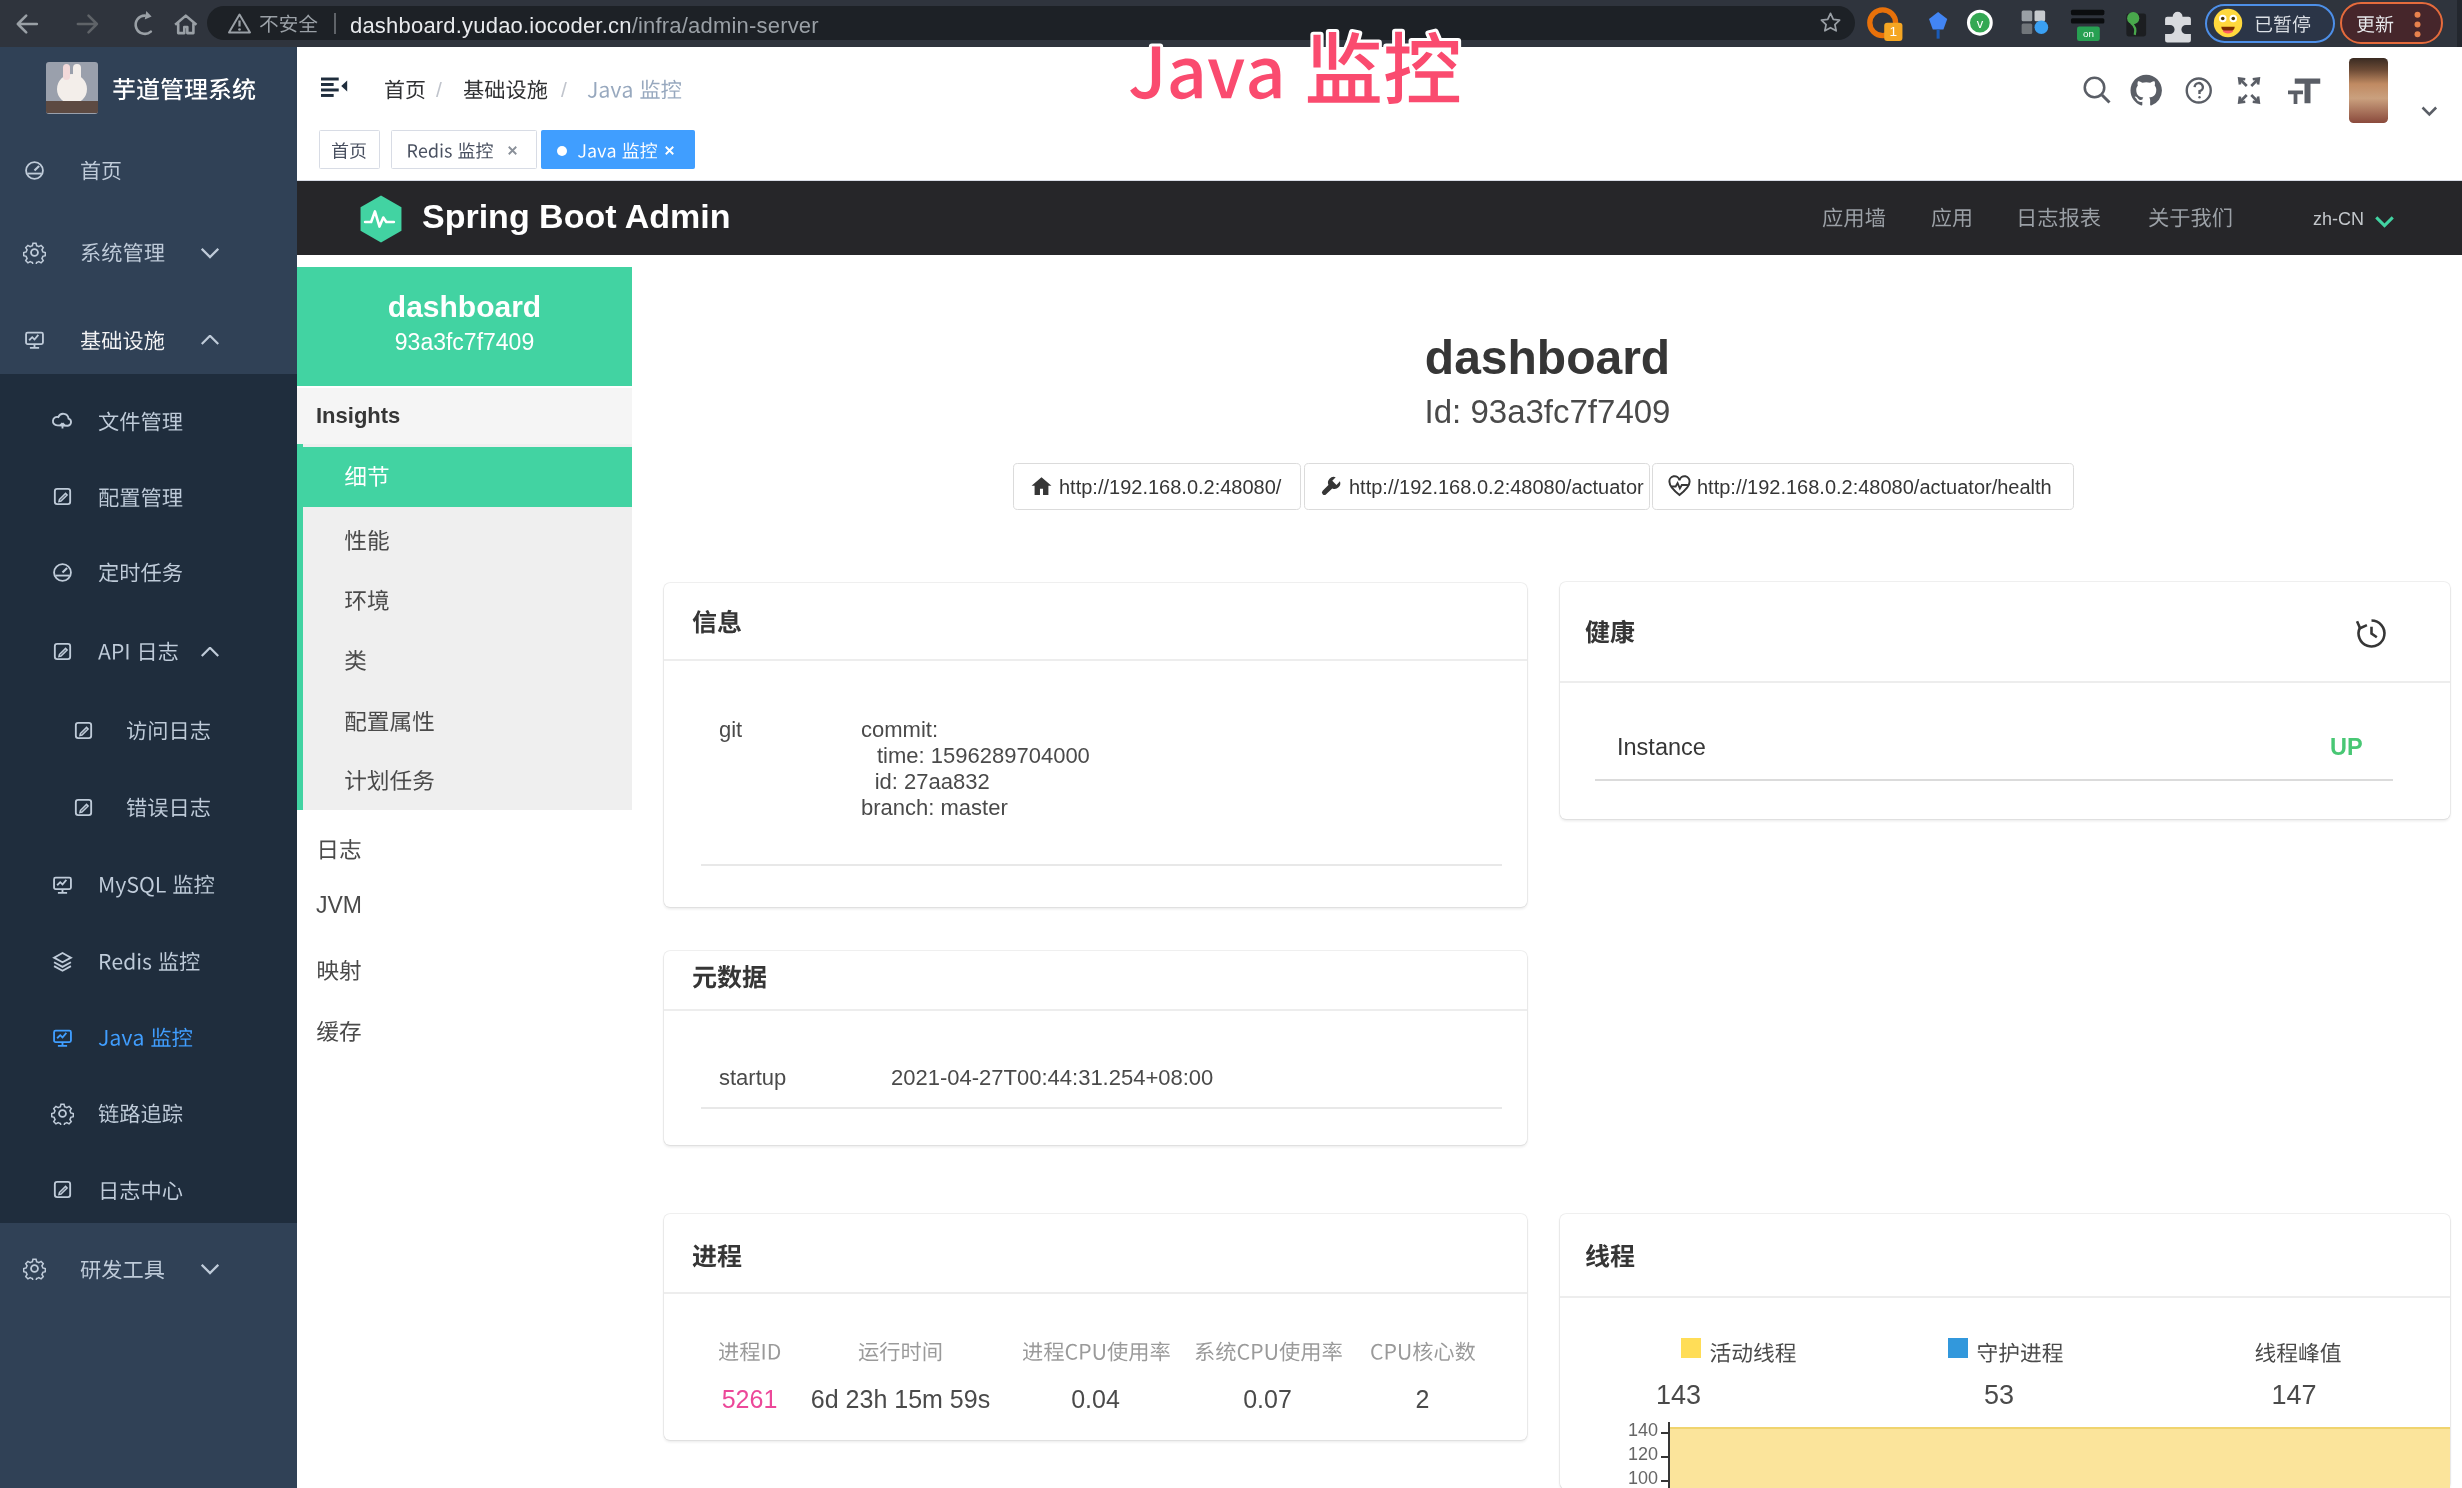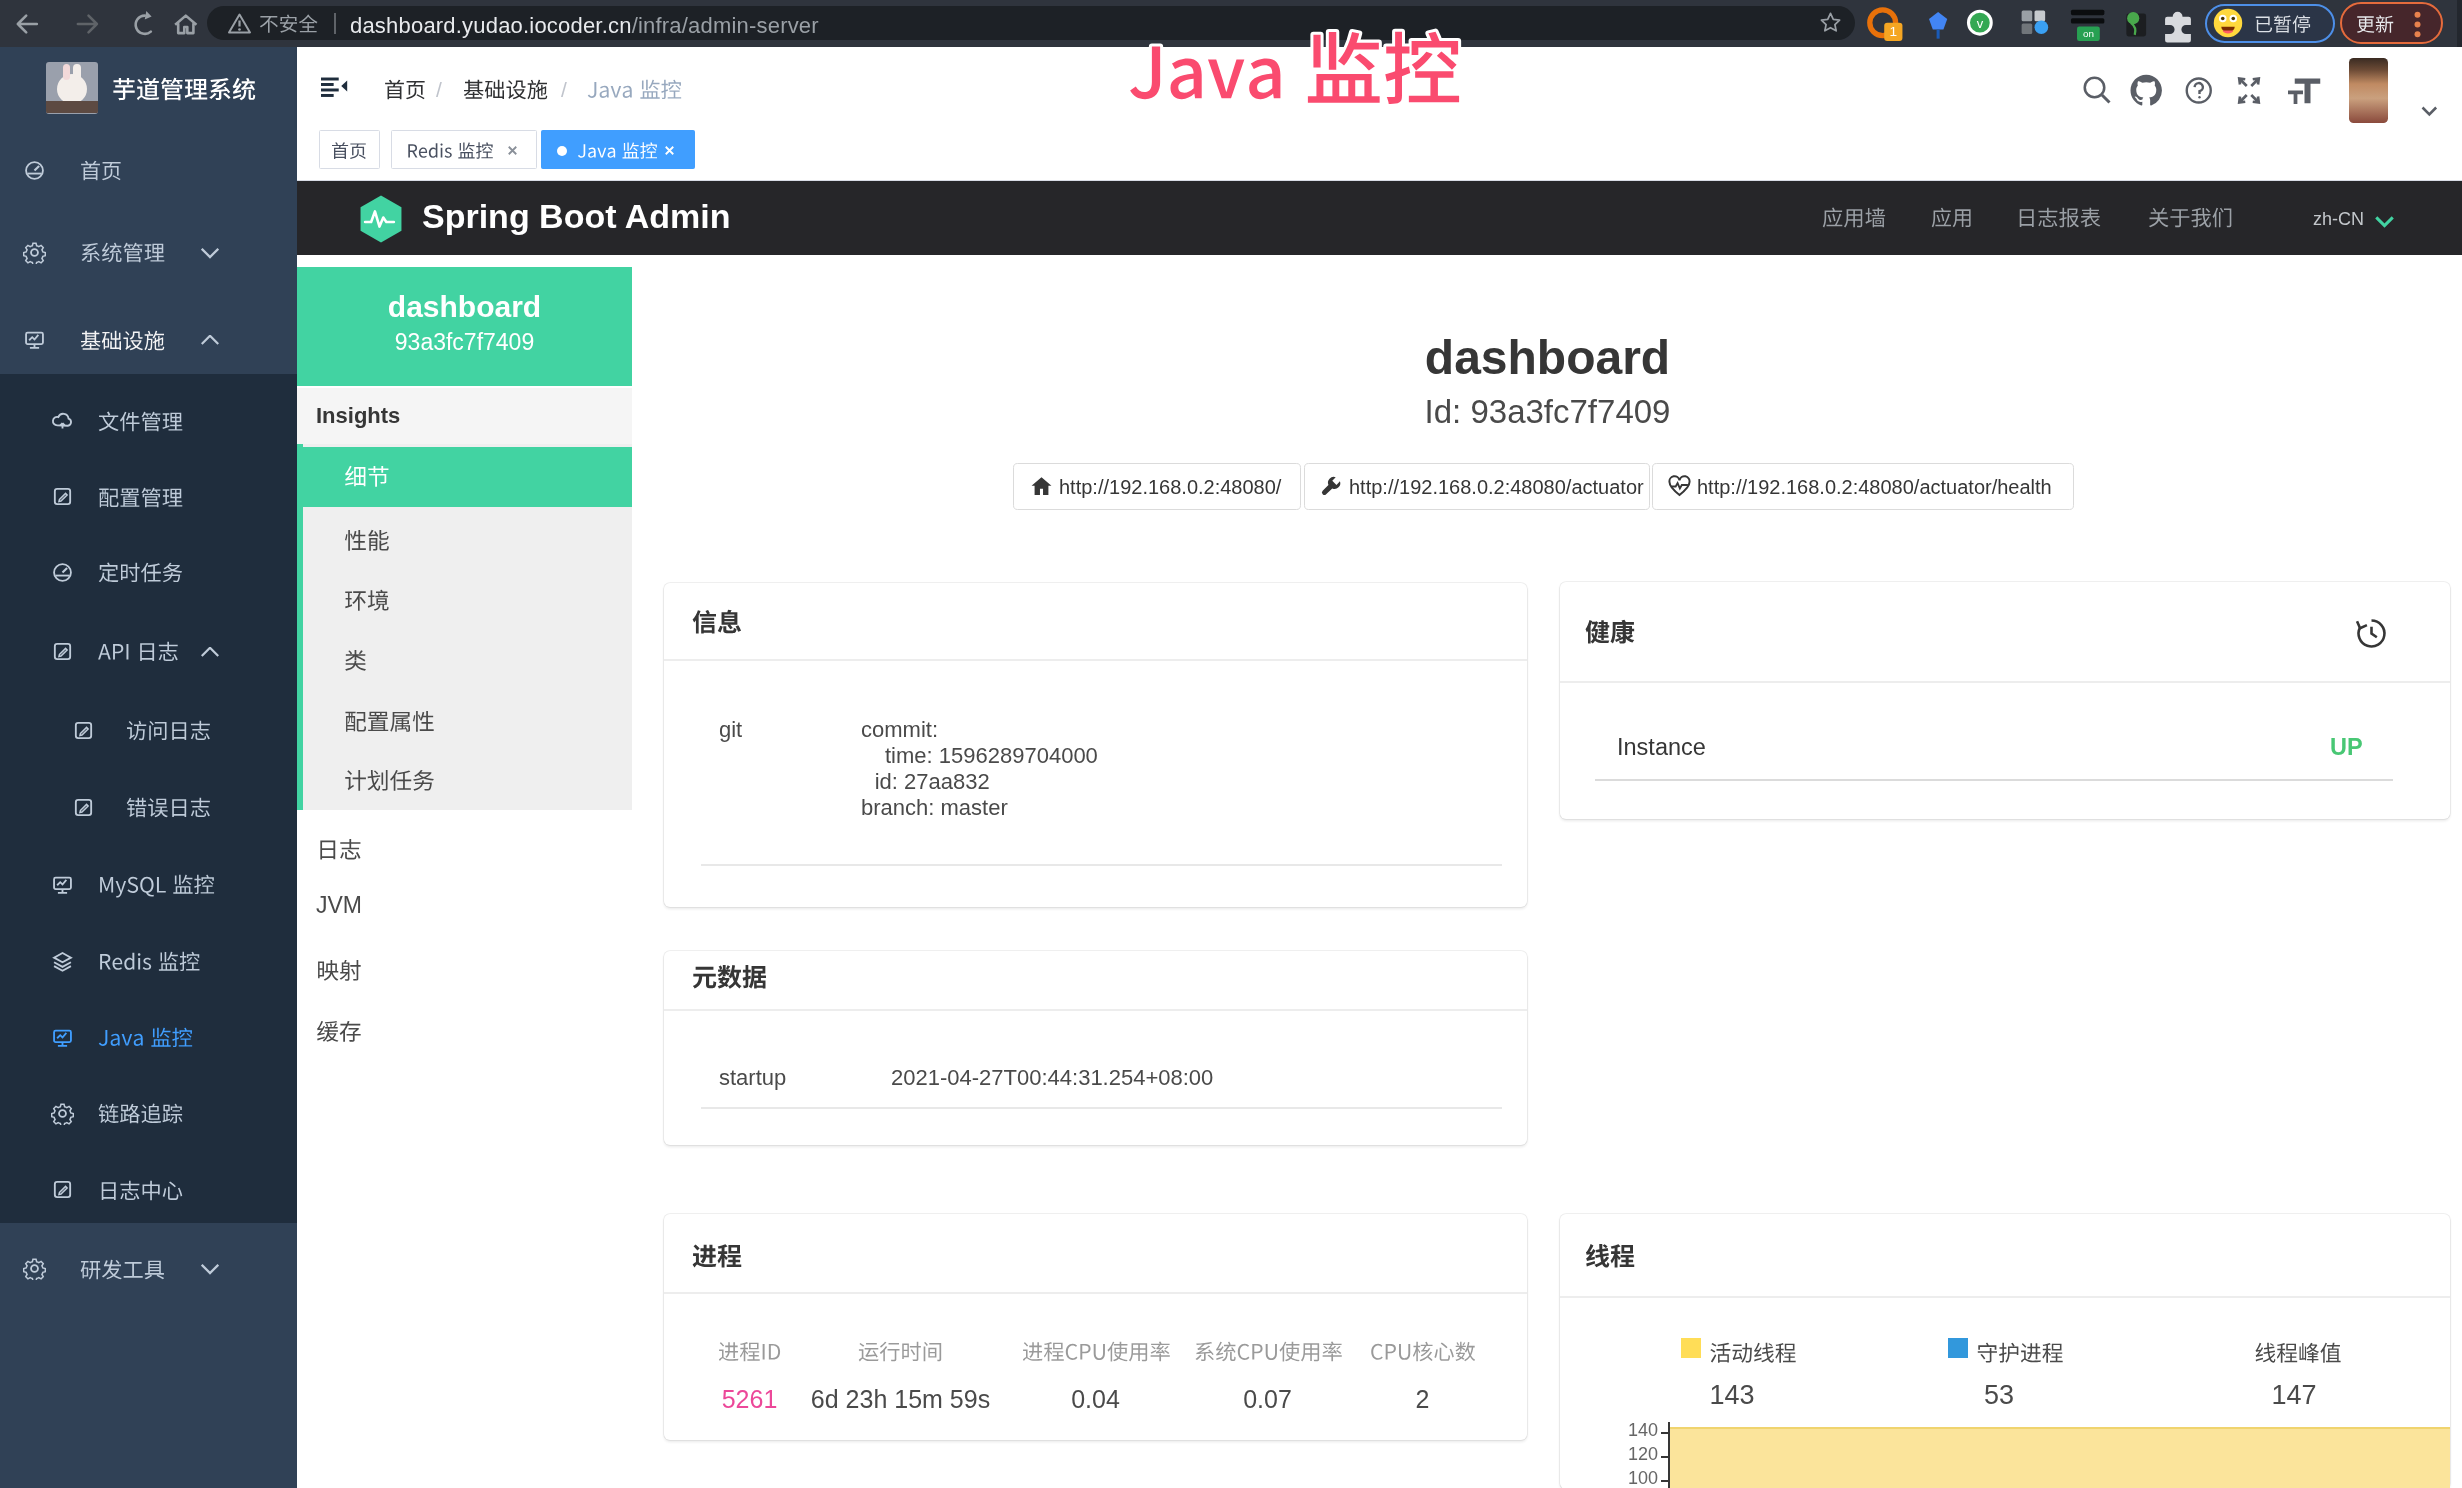--- a/index.html
+++ b/index.html
@@ -239,21 +239,21 @@
 <div class="abs" style="left:1349px;top:476px;font-size:20px;color:#363636;white-space:nowrap">http://192.168.0.2:48080/actuator</div>
 <div class="abs" style="left:1652px;top:463px;width:422px;height:47px;background:#fff;border:1.5px solid #dbdbdb;border-radius:4.6px"></div>
 <svg class="abs" style="left:1668px;top:475px" width="23" height="23" viewBox="0 0 30 30">
     <path d="M15 26 C6 19 2 14 2 9.5 A6.5 6.5 0 0 1 15 7 a6.5 6.5 0 0 1 13 2.5 C28 14 24 19 15 26 Z" fill="none" stroke="#363636" stroke-width="2.6"></path>
     <path d="M4 15 h6 l2.5 -4.5 3 7 2.5 -4.5 h8" fill="none" stroke="#363636" stroke-width="2.4"></path>
   </svg>
 <div class="abs" style="left:1697px;top:476px;font-size:20px;color:#363636;white-space:nowrap">http://192.168.0.2:48080/actuator/health</div>
 <div class="abs" style="left:664px;top:583px;width:863px;height:324px;background:#fff;border-radius:6px;box-shadow:0 1.5px 3px rgba(10,10,10,.09),0 0 0 0.8px rgba(10,10,10,.07)"></div>
 <div class="abs" style="left:664px;top:659px;width:863px;height:1.5px;background:#ededed"></div>
 <div class="abs" style="left:719px;top:717px;font-size:22px;color:#4a4a4a">git</div>
-<div class="abs" style="left:861px;top:717px;font-size:22px;color:#4a4a4a;line-height:26px">commit:<br><span style="margin-left:24px">time: 1596289704000</span><br><span style="margin-left:13.7px">id: 27aa832</span><br>branch: master</div>
+<div class="abs" style="left:861px;top:717px;font-size:22px;color:#4a4a4a;line-height:26px">commit:<br><span style="margin-left:16px">time: 1596289704000</span><br><span style="margin-left:13.7px">id: 27aa832</span><br>branch: master</div>
 <div class="abs" style="left:701px;top:864px;width:801px;height:1.5px;background:#e8e8e8"></div>
 <div class="abs" style="left:1560px;top:582px;width:890px;height:237px;background:#fff;border-radius:6px;box-shadow:0 1.5px 3px rgba(10,10,10,.09),0 0 0 0.8px rgba(10,10,10,.07)"></div>
 <svg class="abs" style="left:2354px;top:616px" width="35" height="35" viewBox="0 0 46 46">
 <path d="M23 6 a17 17 0 1 1 -15 9" fill="none" stroke="#363636" stroke-width="3.4"></path>
 <path d="M4 7 l4 9 9 -4" fill="none" stroke="#363636" stroke-width="3.4"></path>
 <path d="M23 14 v9 l7 5" fill="none" stroke="#363636" stroke-width="3.4"></path>
   </svg>
 <div class="abs" style="left:1560px;top:681px;width:890px;height:1.5px;background:#ededed"></div>
 <div class="abs" style="left:1617px;top:734px;font-size:23.5px;font-weight:normal;color:#363636">Instance</div>
 <div class="abs" style="left:2330px;top:734px;font-size:23.5px;font-weight:bold;color:#48c774">UP</div>
@@ -267,21 +267,21 @@
 <div class="abs" style="left:664px;top:1292px;width:863px;height:1.5px;background:#ededed"></div>
 <div class="abs" style="left:560px;top:1385px;width:379px;text-align:center;font-size:25px;color:#ec4899">5261</div>
 <div class="abs" style="left:711px;top:1385px;width:379px;text-align:center;font-size:25px;color:#4a4a4a">6d 23h 15m 59s</div>
 <div class="abs" style="left:906px;top:1385px;width:379px;text-align:center;font-size:25px;color:#4a4a4a">0.04</div>
 <div class="abs" style="left:1078px;top:1385px;width:379px;text-align:center;font-size:25px;color:#4a4a4a">0.07</div>
 <div class="abs" style="left:1233px;top:1385px;width:379px;text-align:center;font-size:25px;color:#4a4a4a">2</div>
 <div class="abs" style="left:1560px;top:1214px;width:890px;height:275px;background:#fff;border-radius:6px;box-shadow:0 1.5px 3px rgba(10,10,10,.09),0 0 0 0.8px rgba(10,10,10,.07)"></div>
 <div class="abs" style="left:1560px;top:1296px;width:890px;height:1.5px;background:#ededed"></div>
 <div class="abs" style="left:1681px;top:1338px;width:20px;height:20px;background:#ffdd57"></div>
 <div class="abs" style="left:1948px;top:1338px;width:20px;height:20px;background:#3298dc"></div>
-<div class="abs" style="left:1656px;top:1380px;width:152px;text-align:center;font-size:27px;color:#4a4a4a">143</div>
+<div class="abs" style="left:1656px;top:1380px;width:152px;text-align:left;font-size:27px;color:#4a4a4a">143</div>
 <div class="abs" style="left:1923px;top:1380px;width:152px;text-align:center;font-size:27px;color:#4a4a4a">53</div>
 <div class="abs" style="left:2218px;top:1380px;width:152px;text-align:center;font-size:27px;color:#4a4a4a">147</div>
 <div class="abs" style="left:1670px;top:1427px;width:780px;height:61px;background:#fbe49b;border-top:2.3px solid #f0d46e"></div>
 <div class="abs" style="left:1668px;top:1422px;width:2.3px;height:67px;background:#363636"></div>
 <div class="abs" style="left:1597px;top:1420px;width:61px;text-align:right;font-size:18px;color:#666">140</div>
 <div class="abs" style="left:1661px;top:1432px;width:7.6px;height:2.3px;background:#363636"></div>
 <div class="abs" style="left:1597px;top:1444px;width:61px;text-align:right;font-size:18px;color:#666">120</div>
 <div class="abs" style="left:1661px;top:1456px;width:7.6px;height:2.3px;background:#363636"></div>
 <div class="abs" style="left:1597px;top:1468px;width:61px;text-align:right;font-size:18px;color:#666">100</div>
 <div class="abs" style="left:1661px;top:1480px;width:7.6px;height:2.3px;background:#363636"></div>

